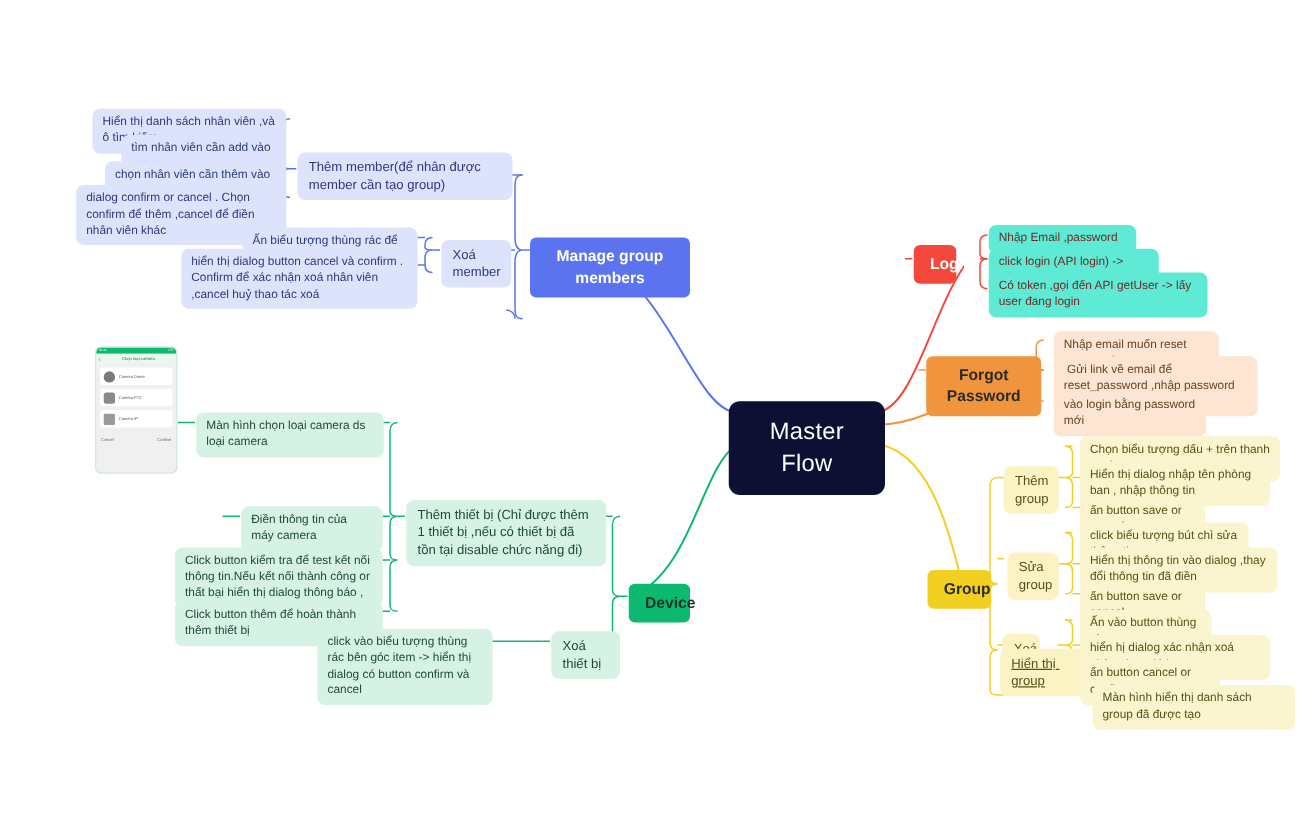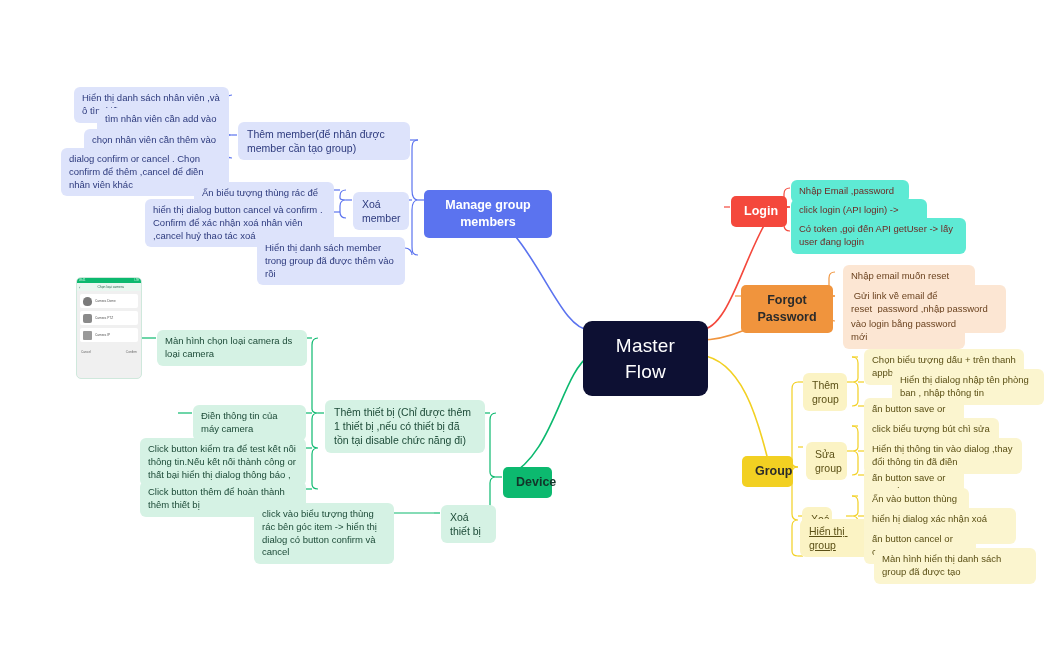--- a/index.html
+++ b/index.html
@@ -251,43 +251,42 @@
   <div class="node lvl2 t-blue" style="left:353px; top:192px; width:56px;">Xoá member</div>
 
   <div class="node leaf t-blue" style="left:74px; top:87px; width:155px;">Hiển thị danh sách nhân viên ,và ô tìm kiếm</div>
   <div class="node leaf t-blue" style="left:97px; top:108px; width:132px;">tìm nhân viên cần add vào group</div>
   <div class="node leaf t-blue" style="left:84px; top:129px; width:145px;">chọn nhân viên cần thêm vào group</div>
   <div class="node leaf t-blue" style="left:61px; top:148px; width:168px;">dialog confirm or cancel . Chọn confirm để thêm ,cancel để điền nhân viên khác</div>
 
   <div class="node leaf t-blue" style="left:194px; top:182px; width:140px;">Ấn biểu tượng thùng rác để xoá member</div>
   <div class="node leaf t-blue" style="left:145px; top:199px; width:189px;">hiển thị dialog button cancel và confirm .
 Confirm để xác nhận xoá nhân viên ,cancel huỷ thao tác xoá</div>
-  <div class="node leaf t-blue" style="left:257px; top:237px; width:148px;">Hiển thị danh sách member trong group đã được thêm vào rồi</div>
-
-  <div class="node branch b-red" style="left:731px; top:196px; width:56px;">Login</div>
+
+  <div class="node branch b-red" style="left:731px; top:196px; width:34px;">Login</div>
 
   <div class="node leaf t-red" style="left:791px; top:180px; width:118px;">Nhập Email ,password</div>
   <div class="node leaf t-red" style="left:791px; top:199px; width:136px;">click login (API login) -&gt; token ,</div>
   <div class="node leaf t-red" style="left:791px; top:218px; width:175px;">Có token ,gọi đến API getUser -&gt; lấy user đang login</div>
 
   <div class="node branch b-orange" style="left:741px; top:285px; width:92px;">Forgot Password</div>
 
   <div class="node leaf t-orange" style="left:843px; top:265px; width:132px;">Nhập email muốn reset password</div>
   <div class="node leaf t-orange" style="left:843px; top:285px; width:163px;"> Gửi link về email để reset_password ,nhập password mới</div>
   <div class="node leaf t-orange" style="left:843px; top:313px; width:122px;">vào login bằng password mới</div>
 
   <div class="node branch b-yellow" style="left:742px; top:456px; width:51px;">Group</div>
 
   <div class="node lvl2 t-yellow-plain" style="left:803px; top:373px; width:44px;">Thêm group</div>
   <div class="node lvl2 t-yellow-plain" style="left:806px; top:442px; width:41px;">Sửa group</div>
   <div class="node lvl2 t-yellow-plain" style="left:802px; top:507px; width:30px;">Xoá Group</div>
   <div class="node lvl2 t-yellow-plain" style="left:800px; top:519px; width:78px;text-decoration:underline;">Hiển thị group</div>
 
   <div class="node leaf t-yellow" style="left:864px; top:349px; width:160px;">Chọn biểu tượng dấu + trên thanh appbar</div>
-  <div class="node leaf t-yellow" style="left:864px; top:369px; width:152px;margin-left:28px;">Hiển thị dialog nhập tên phòng ban , nhập thông tin</div>
+  <div class="node leaf t-yellow" style="left:864px; top:369px; width:152px;">Hiển thị dialog nhập tên phòng ban , nhập thông tin</div>
   <div class="node leaf t-yellow" style="left:864px; top:398px; width:100px;">ấn button save or cancel</div>
 
   <div class="node leaf t-yellow" style="left:864px; top:418px; width:135px;">click biểu tượng bút chì sửa thông tin</div>
   <div class="node leaf t-yellow" style="left:864px; top:438px; width:158px;">Hiển thị thông tin vào dialog ,thay đổi thông tin đã điền</div>
   <div class="node leaf t-yellow" style="left:864px; top:467px; width:100px;">ấn button save or cancel</div>
 
   <div class="node leaf t-yellow" style="left:864px; top:488px; width:105px;">Ấn vào button thùng rác</div>
   <div class="node leaf t-yellow" style="left:864px; top:508px; width:152px;">hiển hị dialog xác nhận xoá phòng ban đó k</div>
   <div class="node leaf t-yellow" style="left:864px; top:528px; width:112px;">ấn button cancel or confirm</div>
 

